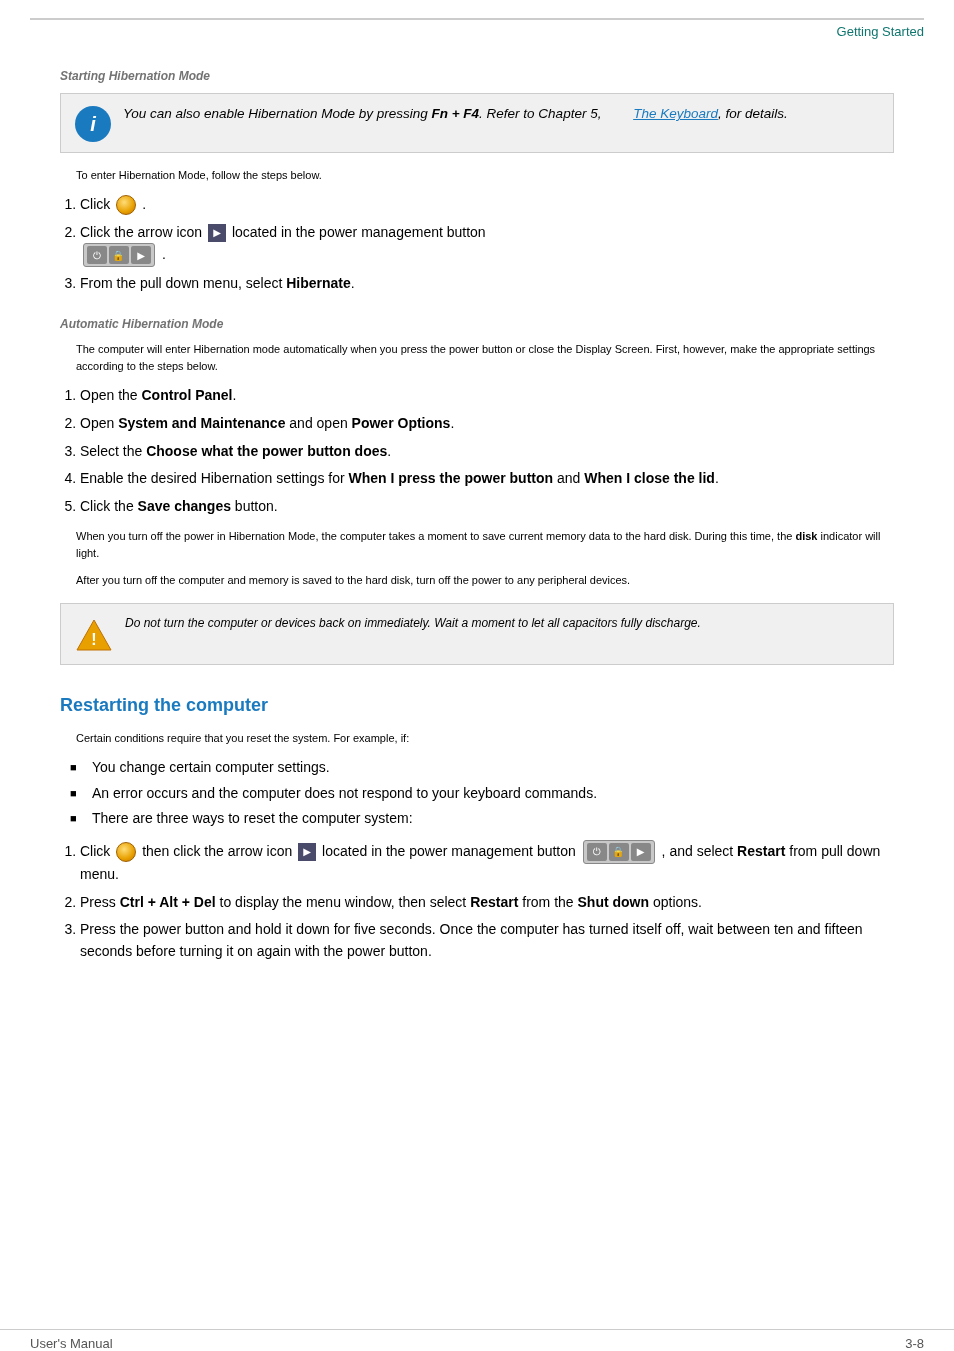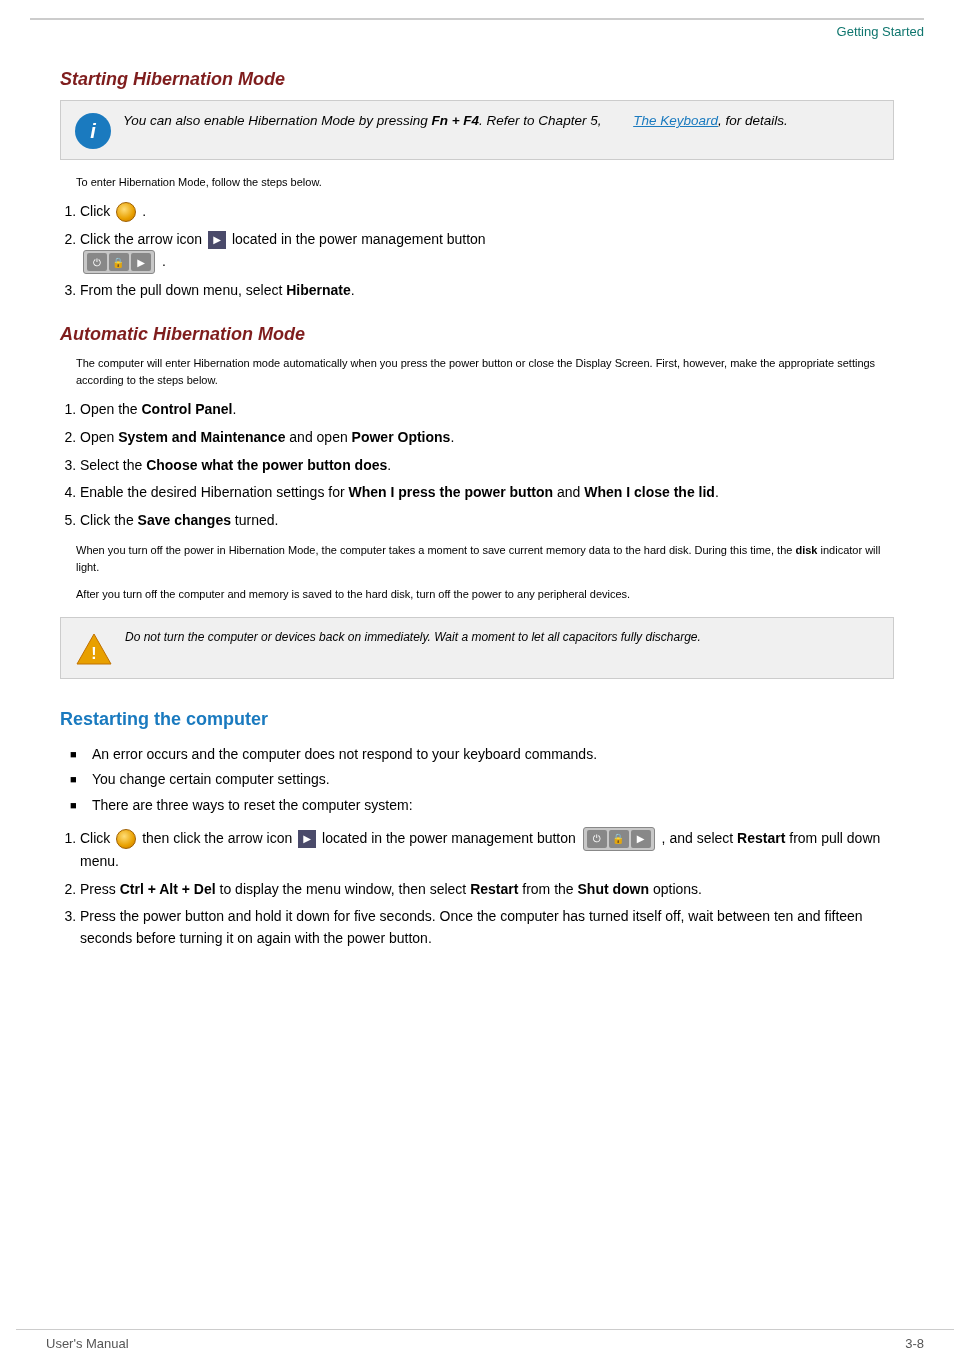--- a/index.html
+++ b/index.html
@@ -33,24 +33,24 @@
       font-size: 13px;
       color: #0f766e;
     }
 
     .content {
       padding: 0 60px 40px 60px;
     }
 
     
     .section-title {
-      font-size: 18px;
+      font-size: 12px;
       font-weight: bold;
       font-style: italic;
-      color: #7f1d1d;
+      color: #737373;
       margin-bottom: 10px;
       margin-top: 22px;
     }
 
     .major-section-title {
       font-size: 18px;
       font-weight: bold;
       color: #1a7abf;
       margin: 30px 0 14px 0;
     }
@@ -216,21 +216,21 @@
       font-size: 10px;
       background: #888;
       border-radius: 2px;
       color: #fff;
     }
 
     
     .footer {
       position: absolute;
       bottom: 18px;
-      left: 16px;
+      left: 0;
       right: 0;
       display: flex;
       justify-content: space-between;
       padding: 0 30px;
       font-size: 13px;
       color: #555;
       border-top: 1px solid #ccc;
       padding-top: 6px;
     }
   </style>
@@ -293,21 +293,21 @@
       <li>
         <span>Open </span><span class="bold">System and Maintenance</span><span> and open </span><span class="bold">Power Options</span><span>.</span>
       </li>
       <li>
         <span>Select the </span><span class="bold">Choose what the power button does</span><span>.</span>
       </li>
       <li>
         <span>Enable the desired Hibernation settings for </span><span class="bold">When I press the power button</span><span> and </span><span class="bold">When I close the lid</span><span>.</span>
       </li>
       <li>
-        <span>Click the </span><span class="bold">Save changes</span><span> turned.</span>
+        <span>Click the </span><span class="bold">Save changes</span><span> button.</span>
       </li>
     </ol>
 
 
     <p class="body-text">
       <span>When you turn off the power in Hibernation Mode, the computer takes a moment to save current memory data to the hard disk. During this time, the </span><span class="bold">disk</span><span> indicator will light.</span>
     </p>
 
     <p class="body-text">After you turn off the computer and memory is saved to the hard disk, turn off the power to any peripheral devices.</p>
 
@@ -316,24 +316,25 @@
         <svg width="38" height="38" viewBox="0 0 38 38">
           <polygon points="19,4 36,34 2,34" fill="#e8a000" stroke="#c07000" stroke-width="1"></polygon>
           <text x="19" y="29" text-anchor="middle" font-size="16" font-weight="bold" fill="white">!</text>
         </svg>
       </div>
       <div class="warning-text">Do not turn the computer or devices back on immediately. Wait a moment to let all capacitors fully discharge.</div>
     </div>
 
     <div class="major-section-title">Restarting the computer</div>
 
+    <p class="body-text">Certain conditions require that you reset the system. For example, if:</p>
 
     <ul class="bullets">
+      <li>You change certain computer settings.</li>
       <li>An error occurs and the computer does not respond to your keyboard commands.</li>
-      <li>You change certain computer settings.</li>
       <li>There are three ways to reset the computer system:</li>
     </ul>
 
     <ol class="steps">
       <li>
         <span>Click </span>
         <span class="start-orb"></span>
         <span> then click the arrow icon </span>
         <span class="arrow-icon">▶</span>
         <span> located in the power management button </span>

